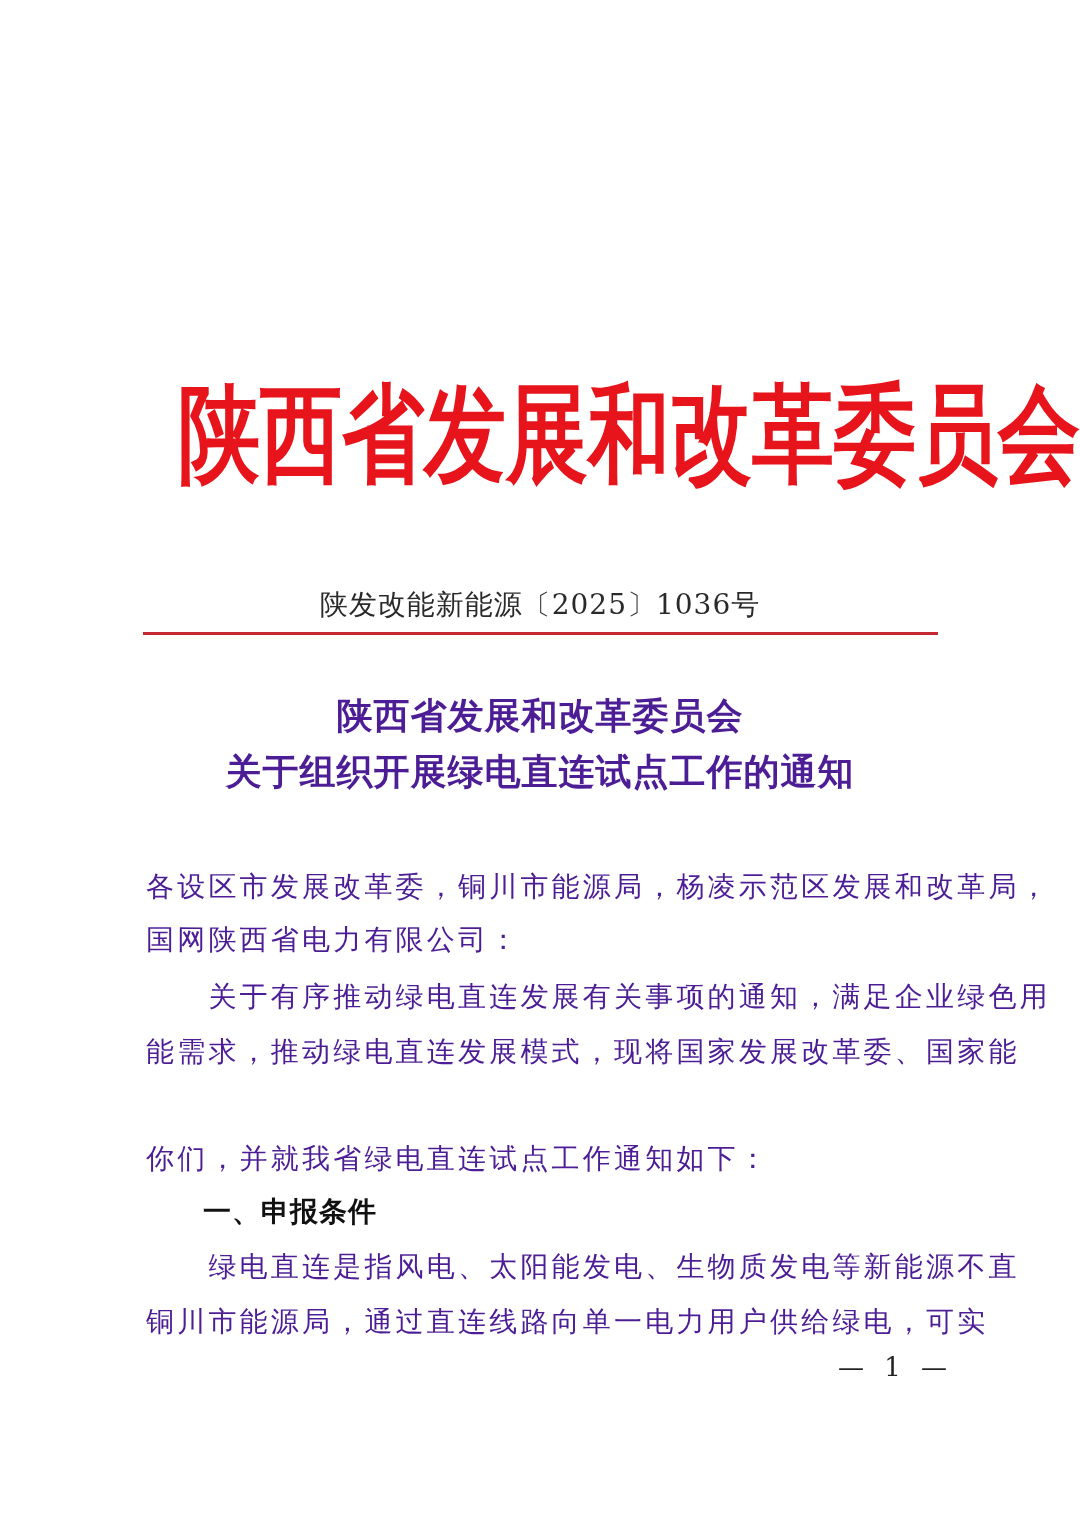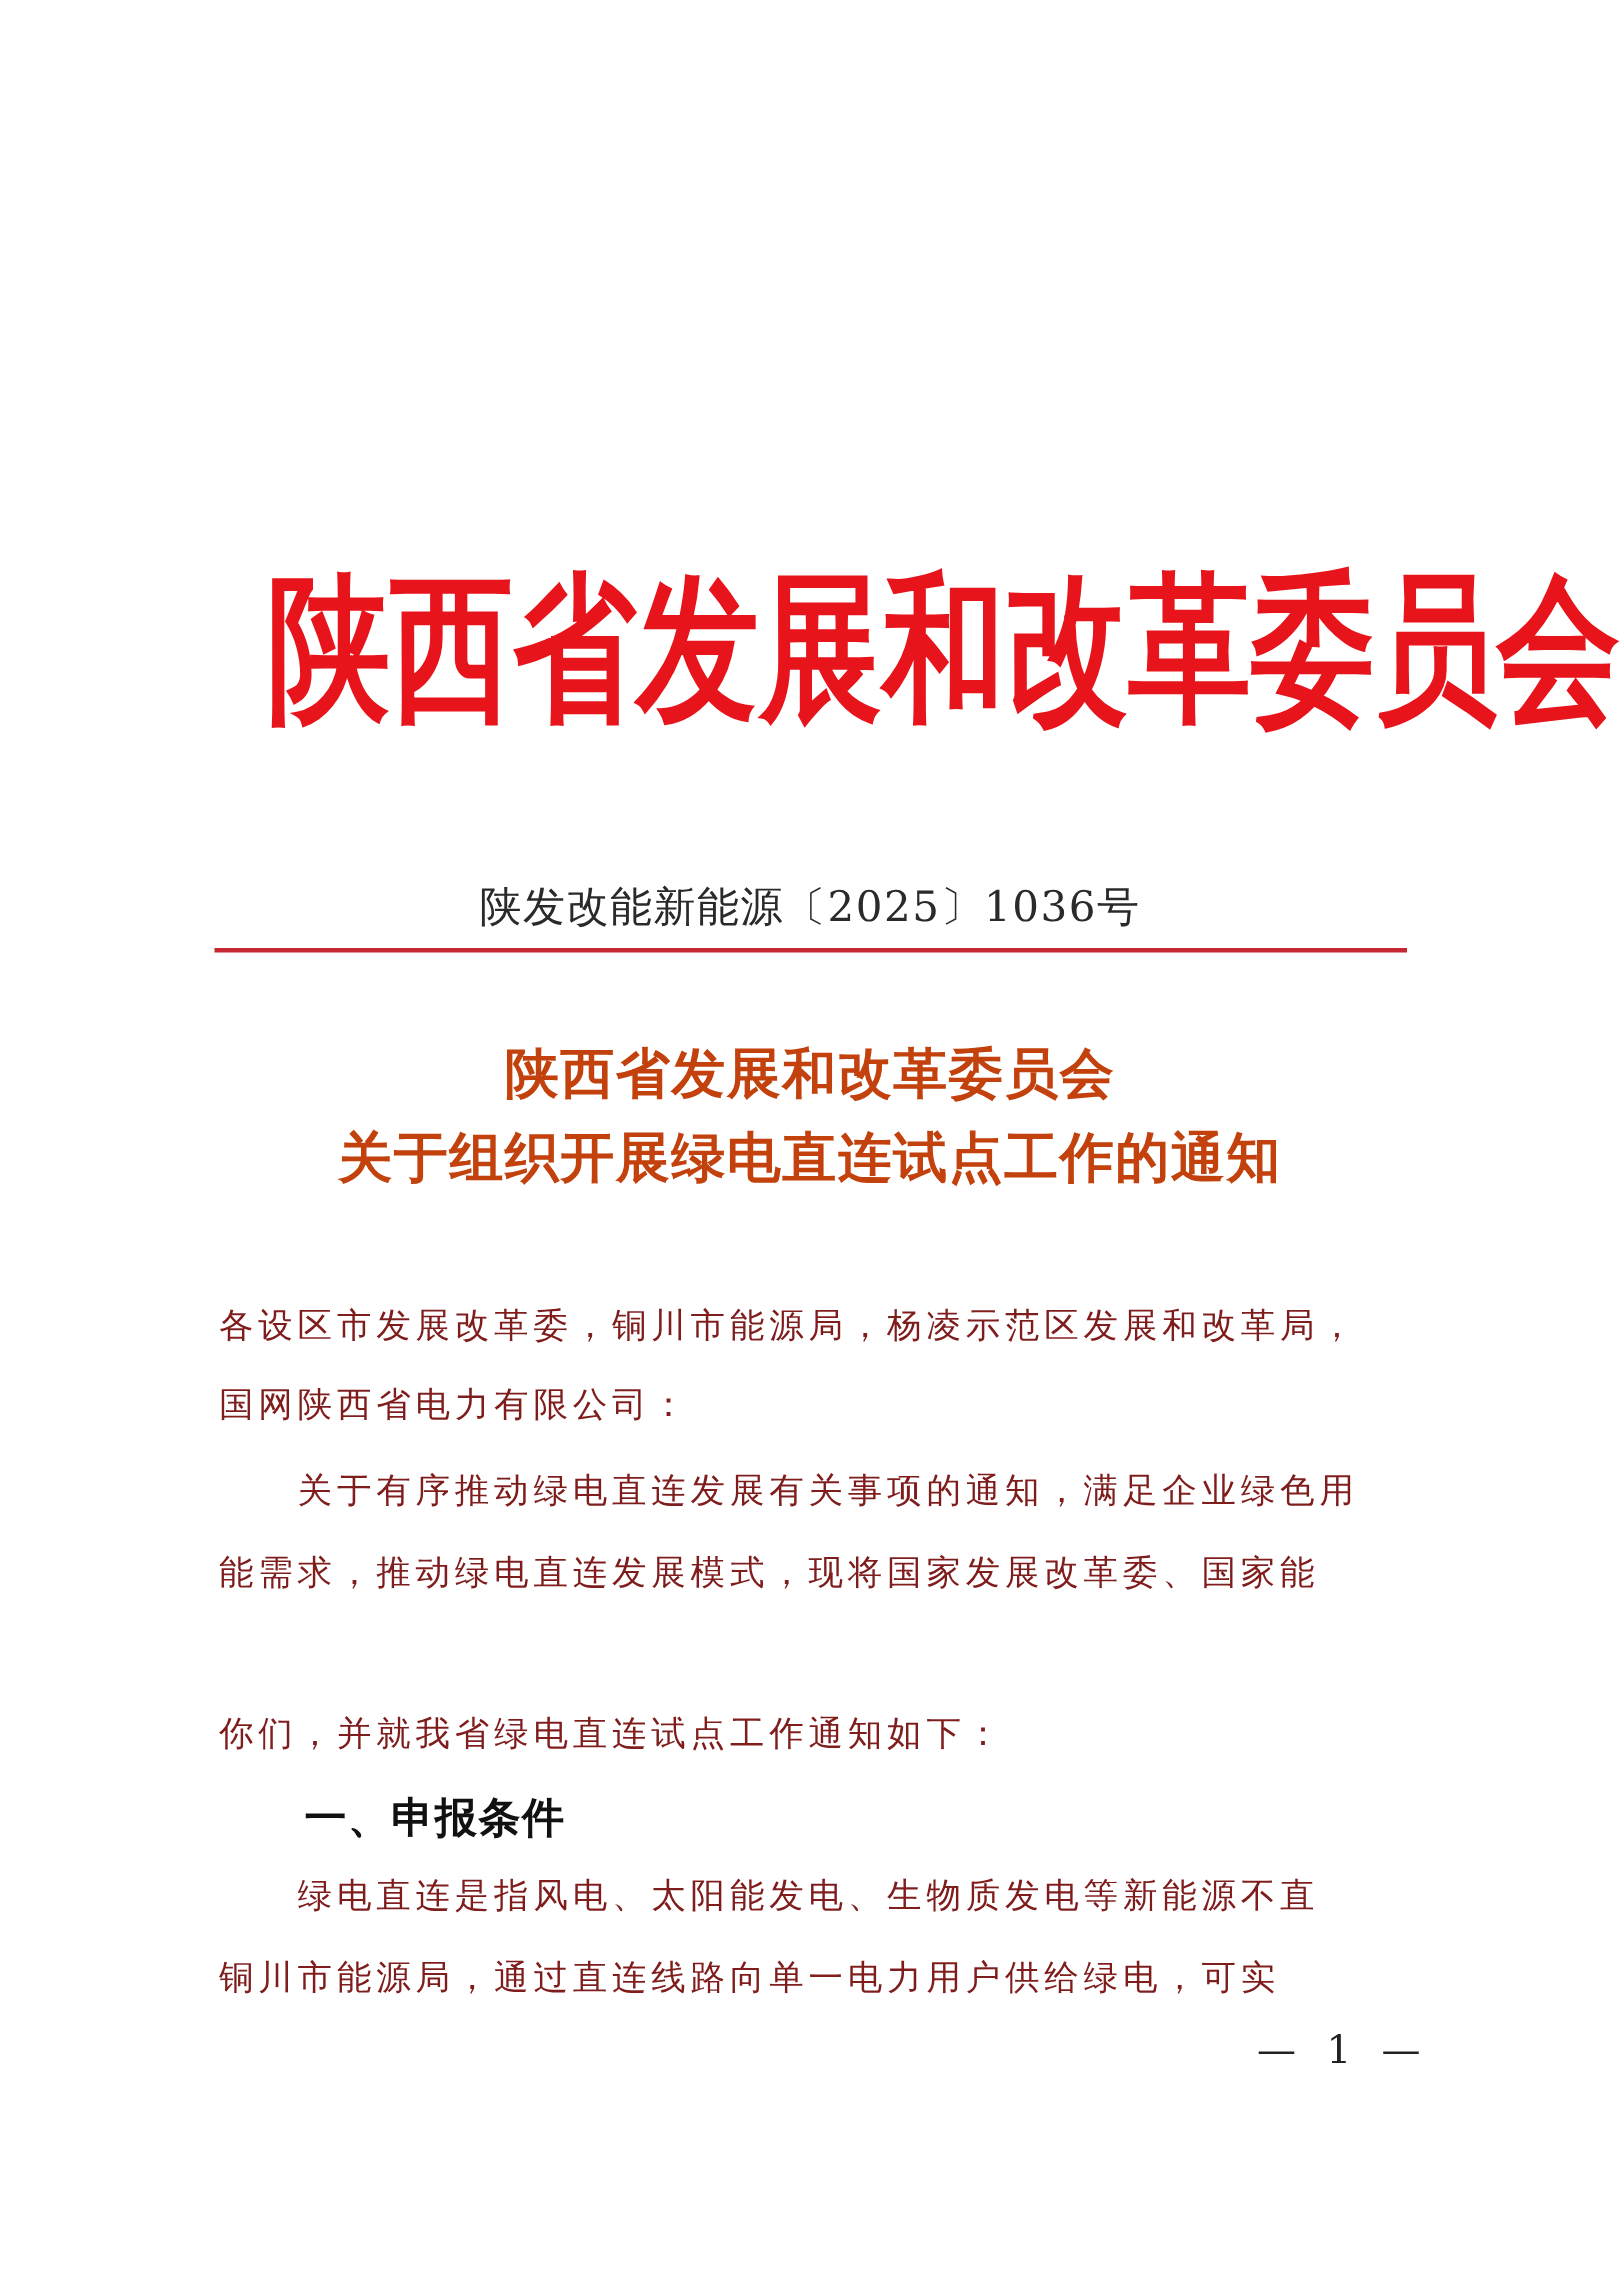--- a/index.html
+++ b/index.html
@@ -12,25 +12,25 @@
               font-size: 82px; line-height: 110px; white-space: nowrap;
               display: flex; justify-content: space-between; }
   .masthead span { display: inline-block; transform: scaleY(1.3); transform-origin: center; font-weight: bold; }
 
   .docno { position: absolute; left: 0; width: 1080px; top: 586px; text-align: center;
            font-size: 28px; letter-spacing: 1px; color: #2a2a2a; }
   .redline { position: absolute; left: 143px; top: 632px; width: 795px; height: 3px;
              background: #c62833; }
 
   .title { position: absolute; left: 0; width: 1080px; text-align: center; font-weight: bold;
-           font-size: 36px; color: #c2410c; letter-spacing: 1px; }
+           font-size: 36px; color: #4c1d95; letter-spacing: 1px; }
   .title.l1 { top: 692px; }
   .title.l2 { top: 748px; }
 
-  .para { position: absolute; left: 146px; width: 800px; font-size: 23px; color: #7f1d1d;
+  .para { position: absolute; left: 146px; width: 800px; font-size: 28px; color: #4c1d95;
           letter-spacing: 3.2px; white-space: nowrap; }
   .heading { position: absolute; left: 203px; font-size: 28px; font-weight: bold; color: #111;
              font-family: Liberation Sans, sans-serif; letter-spacing: 1px; }
   .pagenum { position: absolute; left: 838px; top: 1352px; font-size: 26px; color: #222; letter-spacing: 6px; }
 </style>
 </head>
 <body>
 
 <div class="page">
 

